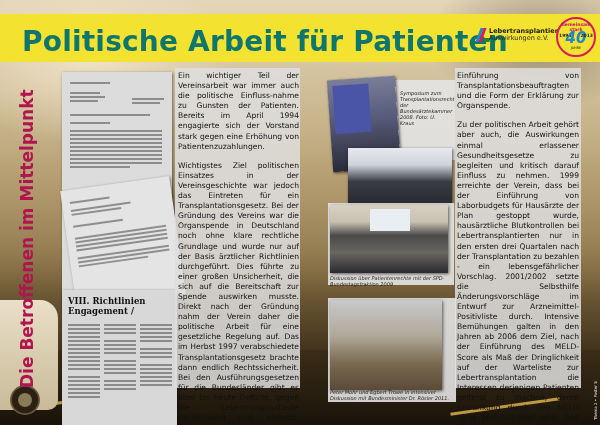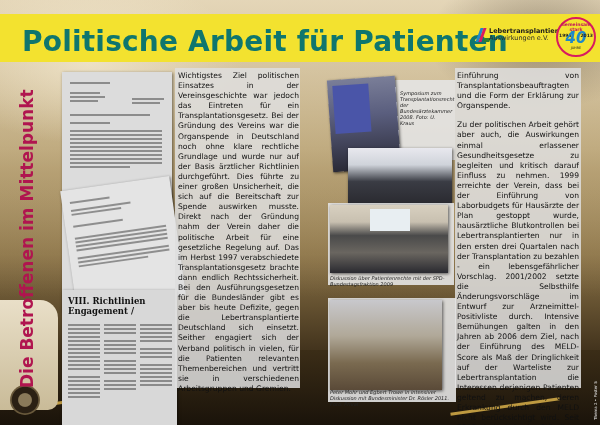--- a/index.html
+++ b/index.html
@@ -200,20 +200,21 @@
       <div class="doc-line" style="left:0;top:52px;width:32px;"></div>
     <div class="doc-line" style="left:0;top:56px;width:32px;"></div>
       <div class="doc-line" style="left:0;top:60px;width:32px;"></div>
   </div>
 </div>
 
 <div class="text-panel p-col1"></div>
 <div class="text-panel p-col3"></div>
 
 <div class="body-text col1">
+  <p>Ein wichtiger Teil der Vereinsarbeit war immer auch die politische Einfluss-nahme zu Gunsten der Patienten. Bereits im April 1994 engagierte sich der Vorstand stark gegen eine Erhöhung von Patientenzuzahlungen.</p>
   <p style="margin-bottom:0;">Wichtigstes Ziel politischen Einsatzes in der Vereinsgeschichte war jedoch das Eintreten für ein Transplantationsgesetz. Bei der Gründung des Vereins war die Organspende in Deutschland noch ohne klare rechtliche Grundlage und wurde nur auf der Basis ärztlicher Richtlinien durchgeführt. Dies führte zu einer großen Unsicherheit, die sich auf die Bereitschaft zur Spende auswirken musste. Direkt nach der Gründung nahm der Verein daher die politische Arbeit für eine gesetzliche Regelung auf. Das im Herbst 1997 verabschiedete Transplantationsgesetz brachte dann endlich Rechtssicherheit. Bei den Ausführungsgesetzen für die Bundesländer gibt es aber bis heute Defizite, gegen die Lebertransplantierte Deutschland sich einsetzt. Seither engagiert sich der Verband politisch in vielen, für die Patienten relevanten Themenbereichen und vertritt sie in verschiedenen Arbeitsgruppen und Gremien.</p>
 
 </div>
 
 <div class="body-text col3">
   <p>Einführung von Transplantationsbeauftragten und die Form der Erklärung zur Organspende.</p>
   <p>Zu der politischen Arbeit gehört aber auch, die Auswirkungen einmal erlassener Gesundheitsgesetze zu begleiten und kritisch darauf Einfluss zu nehmen. 1999 erreichte der Verein, dass bei der Einführung von Laborbudgets für Hausärzte der Plan gestoppt wurde, hausärztliche Blutkontrollen bei Lebertransplantierten nur in den ersten drei Quartalen nach der Transplantation zu bezahlen - ein lebensgefährlicher Vorschlag. 2001/2002 setzte die Selbsthilfe Änderungsvorschläge im Entwurf zur Arzneimittel-Positivliste durch. Intensive Bemühungen galten in den Jahren ab 2006 dem Ziel, nach der Einführung des MELD- Score als Maß der Dringlichkeit auf der Warteliste zur Lebertransplantation die Interessen derjenigen Patienten geltend zu machen, deren Erkrankung durch den MELD nicht berücksichtigt wird. Seit 2010 sind wir in der Ständigen Kommission Organtransplantation der Bundesärztekammer vertreten und arbeiten aktiv an den Richtlinien für die Organverteilung mit.</p>
 
 </div>
 

